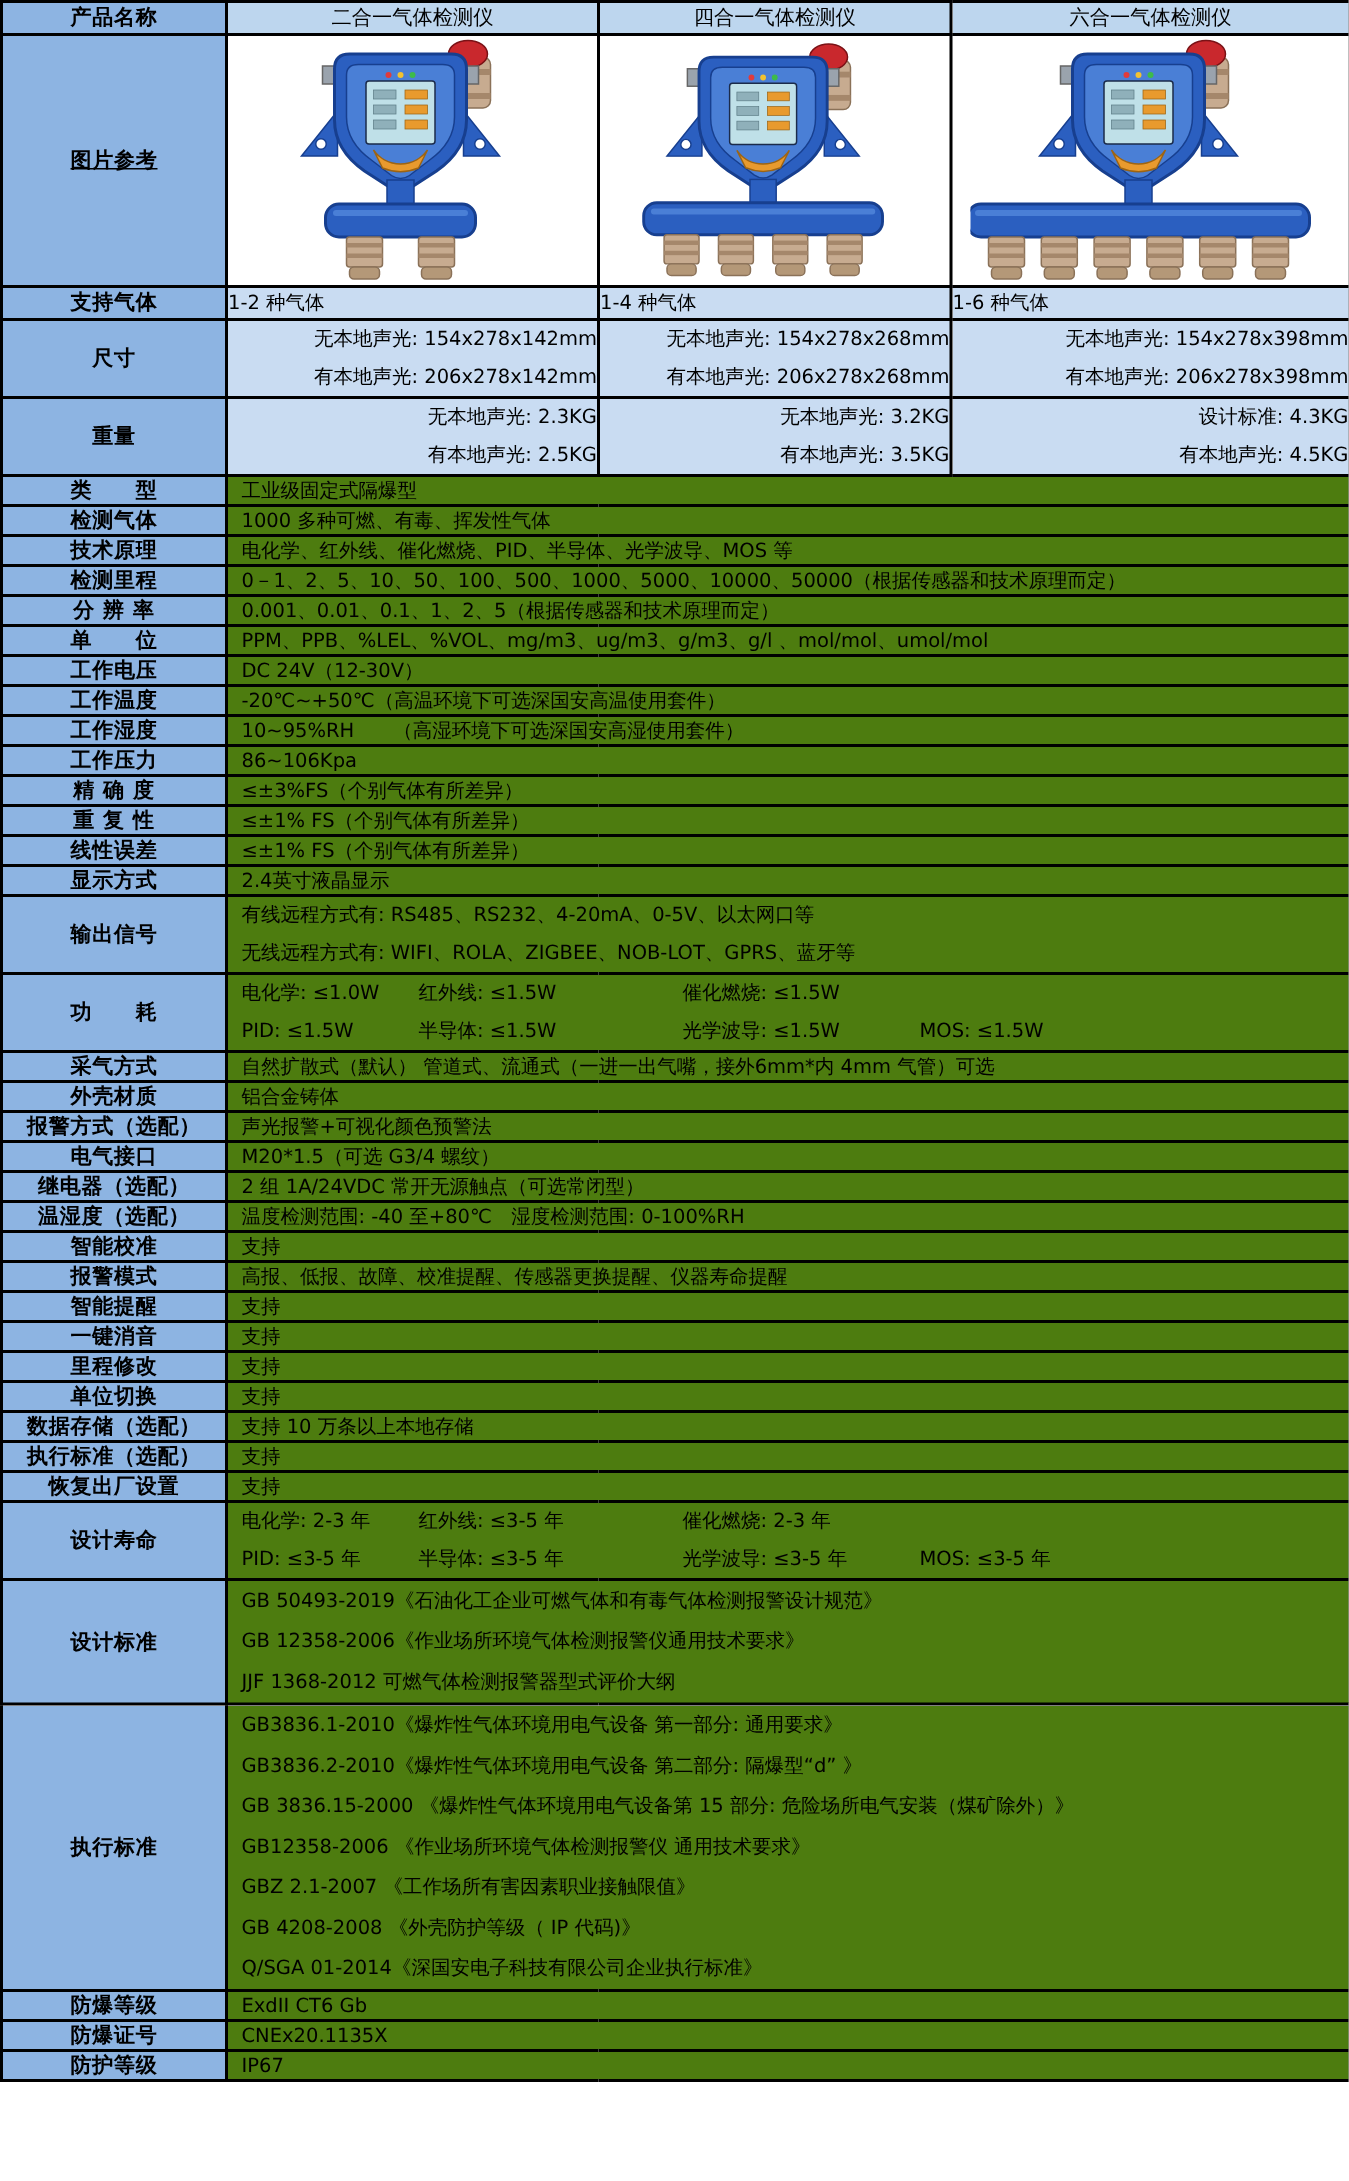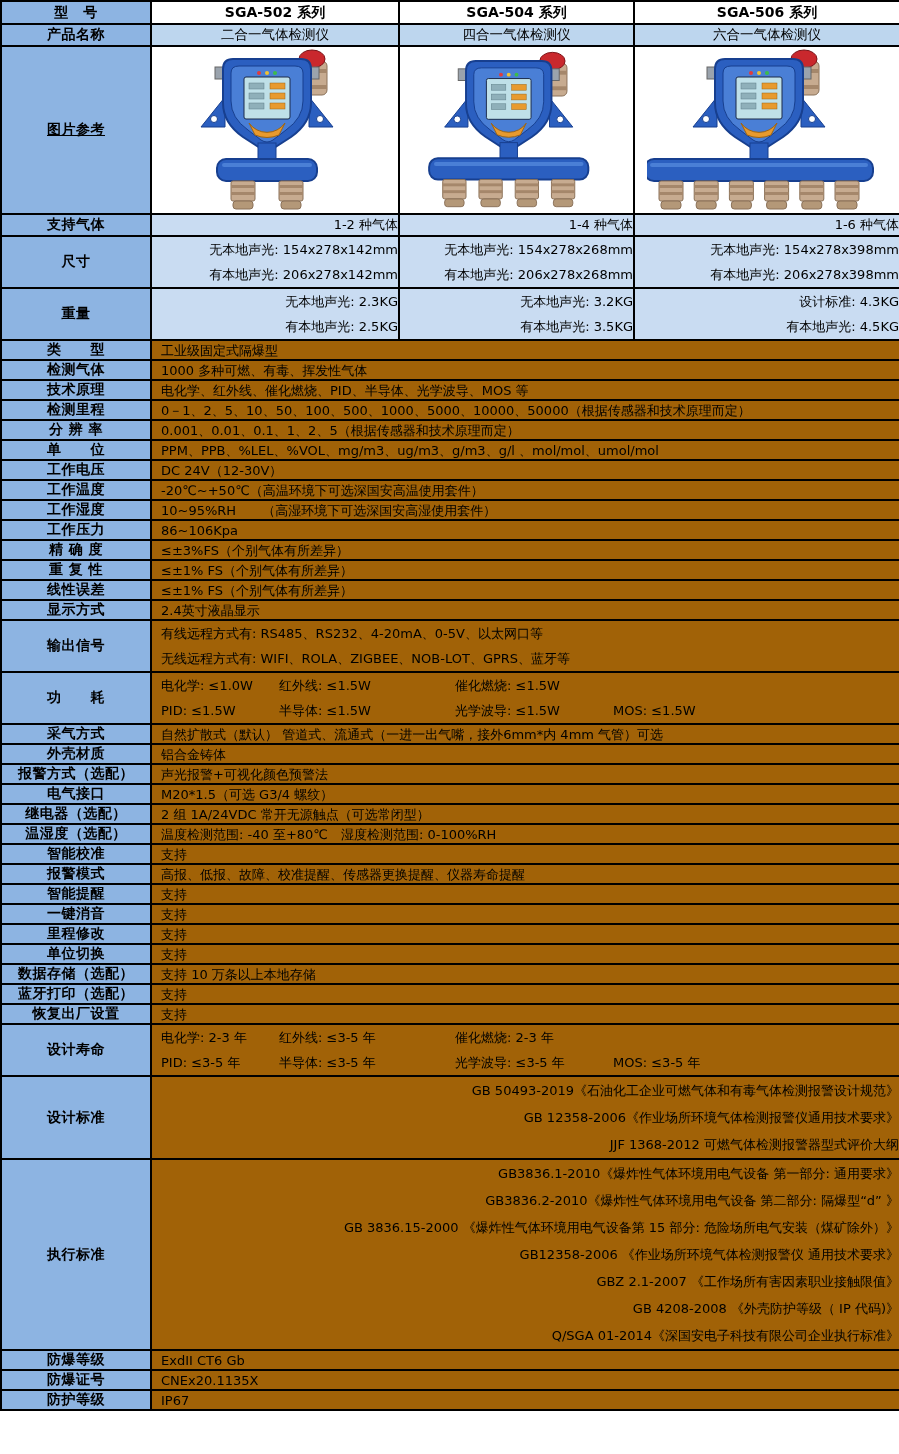--- a/index.html
+++ b/index.html
@@ -11,52 +11,46 @@
   td.lbl{background:#8DB4E2;text-align:center;font-weight:bold;font-size:14px;letter-spacing:.5px;}
   tr.r-model td{height:21px;}
   tr.r-model td.mval{background:#fff;text-align:center;font-weight:bold;font-size:14px;}
   tr.r-product td{height:20px;}
   tr.r-product td.pval{background:#BDD6EE;text-align:center;font-size:13.5px;}
   tr.r-image td{height:166px;background:#fff;text-decoration:underline;}
   tr.r-image td.lbl{background:#8DB4E2;}
   .devwrap{width:100%;height:166px;display:flex;align-items:center;justify-content:center;}
 
   tr.r-gas td{height:20px;}
-  td.gval{background:#C9DCF2;text-align:right;font-size:13px;}
+  td.gval{background:#C9DCF2;text-align:left;font-size:13px;}
   td.twoline{background:#C9DCF2;text-align:center;font-size:13px;}
   td.twoline .line{line-height:25px;height:25px;text-align:right;}
 
-  tr.spec td.val{background:#a16207;font-size:13px;
+  tr.spec td.val{background:#4d7c0f;font-size:13px;
     font-family:"DejaVu Sans","Liberation Sans",sans-serif;text-decoration:underline;}
   tr.spec td.val .line{line-height:17px;padding-left:9px;white-space:nowrap;}
   tr.spec td.val.multi .line{line-height:25px;}
-  tr.spec td.val.multi3 .line{line-height:27px;text-align:right;}
+  tr.spec td.val.multi3 .line{line-height:27px;}
   tr.spec td.lbl{height:17px;}
   .seg{display:inline-block;}
   .seg:nth-child(1){min-width:118px;}
   .seg:nth-child(2){min-width:176px;}
   .seg:nth-child(3){min-width:158px;}
 </style>
 </head>
 <body>
 
 <table>
   <colgroup>
       <col class="c0">
       <col class="c1">
       <col class="c2">
       <col class="c3">
     </colgroup>
   <tbody id="tbody">
-    <tr class="r-model">
-      <td class="lbl">型　号</td>
-      <td class="mval">SGA-502 系列</td>
-      <td class="mval">SGA-504 系列</td>
-      <td class="mval">SGA-506 系列</td>
-    </tr>
     <tr class="r-product">
       <td class="lbl">产品名称</td>
       <td class="pval">二合一气体检测仪</td>
       <td class="pval">四合一气体检测仪</td>
       <td class="pval">六合一气体检测仪</td>
     </tr>
     <tr class="r-image">
       <td class="lbl">图片参考</td>
       <td>
           <div class="devwrap">
@@ -412,21 +406,21 @@
           <div class="line"><span class="seg">支持</span></div>
         </td>
       </tr>
       <tr class="spec">
         <td class="lbl">数据存储（选配）</td>
         <td colspan="3" class="val">
           <div class="line"><span class="seg">支持 10 万条以上本地存储</span></div>
         </td>
       </tr>
       <tr class="spec">
-        <td class="lbl">蓝牙打印（选配）</td>
+        <td class="lbl">执行标准（选配）</td>
         <td colspan="3" class="val">
           <div class="line"><span class="seg">支持</span></div>
         </td>
       </tr>
       <tr class="spec">
         <td class="lbl">恢复出厂设置</td>
         <td colspan="3" class="val">
           <div class="line"><span class="seg">支持</span></div>
         </td>
       </tr>

